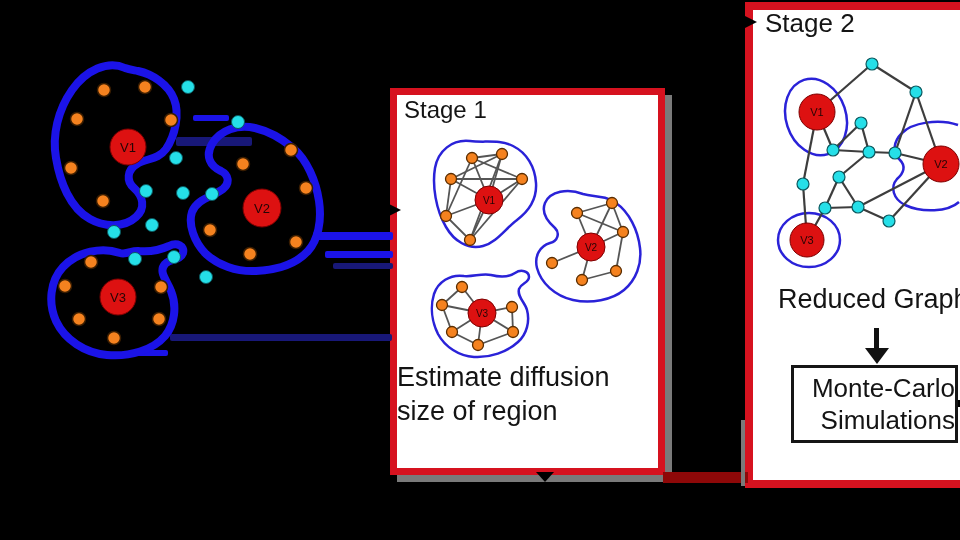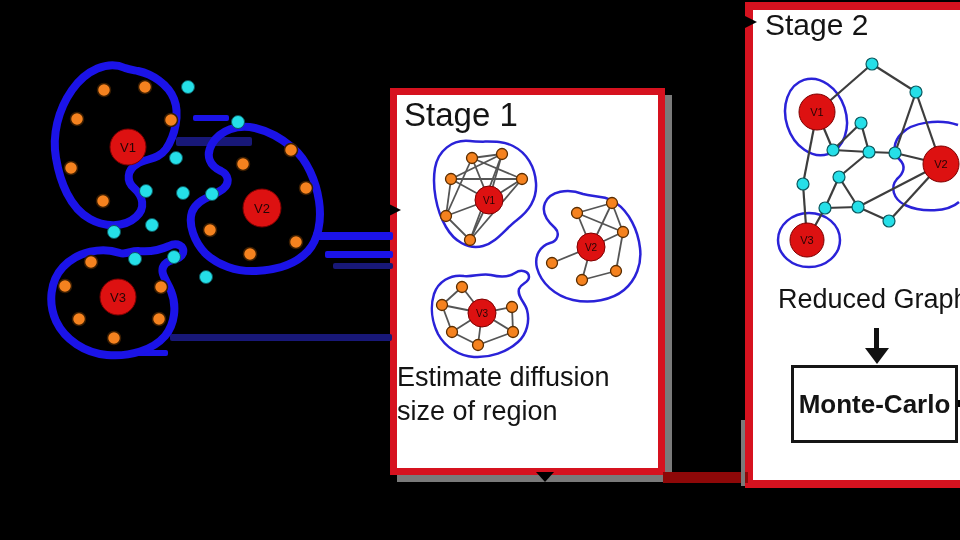--- a/index.html
+++ b/index.html
@@ -4,27 +4,27 @@
 <style>
   html,body{margin:0;padding:0;background:#000;}
   #screen{position:relative;width:960px;height:540px;background:#000;overflow:hidden;
           font-family:"Liberation Sans",sans-serif;}
   .panel{position:absolute;background:#fff;box-sizing:border-box;z-index:10;}
   #stage1-panel{left:390px;top:88px;width:275px;height:387px;border:7px solid #d6121f;
                 box-shadow:7px 7px 0 0 #7a7a7a;}
   #stage2-panel{left:745px;top:2px;width:232px;height:486px;border:8px solid #d6121f;}
   #canvas{position:absolute;left:0;top:0;z-index:30;pointer-events:none;}
   .txt{position:absolute;color:#141414;z-index:40;white-space:nowrap;}
-  #stage1-title{left:404px;top:96px;font-size:33px;}
-  #stage2-title{left:765px;top:8px;font-size:30px;}
+  #stage1-title{left:404px;top:96px;font-size:24px;}
+  #stage2-title{left:765px;top:8px;font-size:26px;}
   #stage1-caption{left:397px;top:360px;width:273px;text-align:left;font-size:27px;line-height:34px;white-space:nowrap;}
   #reduced-graph-label{left:778px;top:284px;font-size:27px;}
   #mc-box{position:absolute;left:791px;top:365px;width:161px;height:72px;background:#fff;
           border:3px solid #151515;z-index:40;display:flex;flex-direction:column;
-          justify-content:center;text-align:center;font-size:26px;line-height:32px;color:#141414;font-weight:bold;}
+          justify-content:center;text-align:right;font-size:26px;line-height:32px;color:#141414;}
 </style>
 </head>
 <body>
 
 <div id="screen">
 
   <div id="stage1-panel" class="panel"></div>
   <div id="stage2-panel" class="panel"></div>
 
   <svg id="canvas" width="960" height="540" viewBox="0 0 960 540">
@@ -206,15 +206,16 @@
     <div>Estimate diffusion</div>
     <div>size of region</div>
   </div>
 
   <div id="stage2-title" class="txt">Stage 2</div>
 
   <div id="reduced-graph-label" class="txt">Reduced Graph</div>
 
   <div id="mc-box">
     <div>Monte-Carlo</div>
+    <div>Simulations</div>
   </div>
 
 </div>
 
 </body></html>

